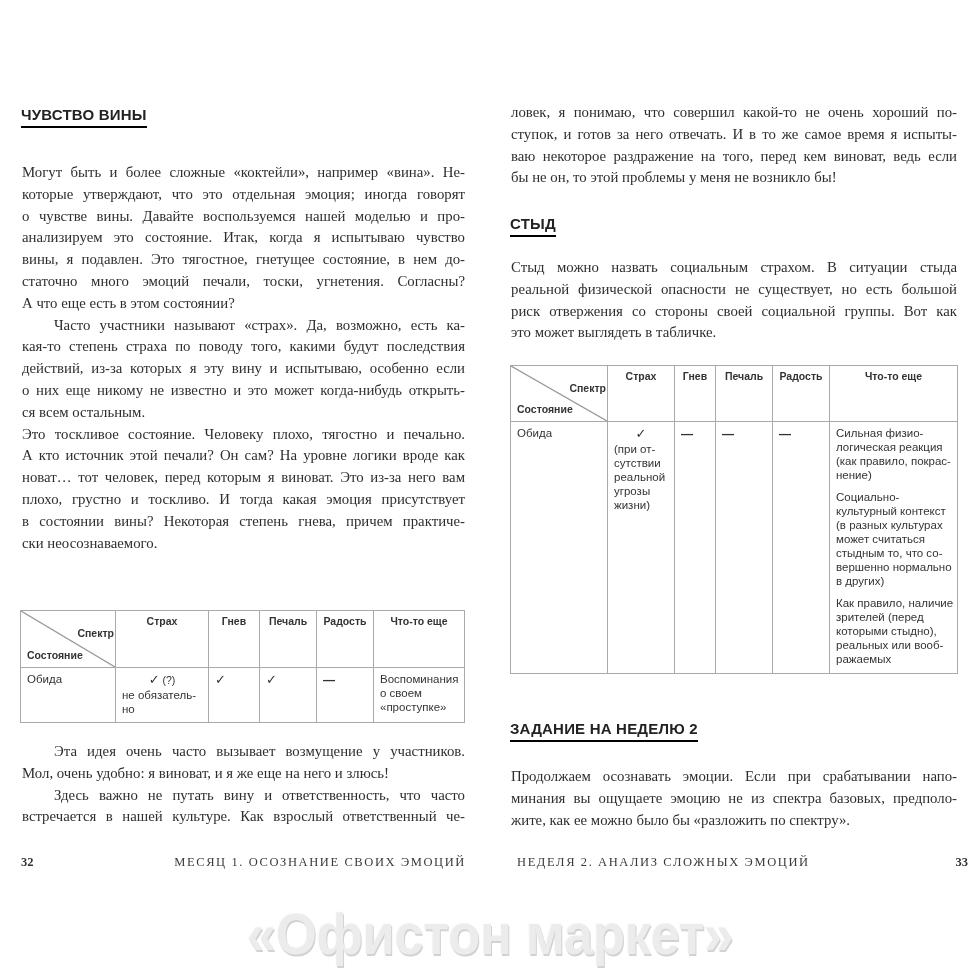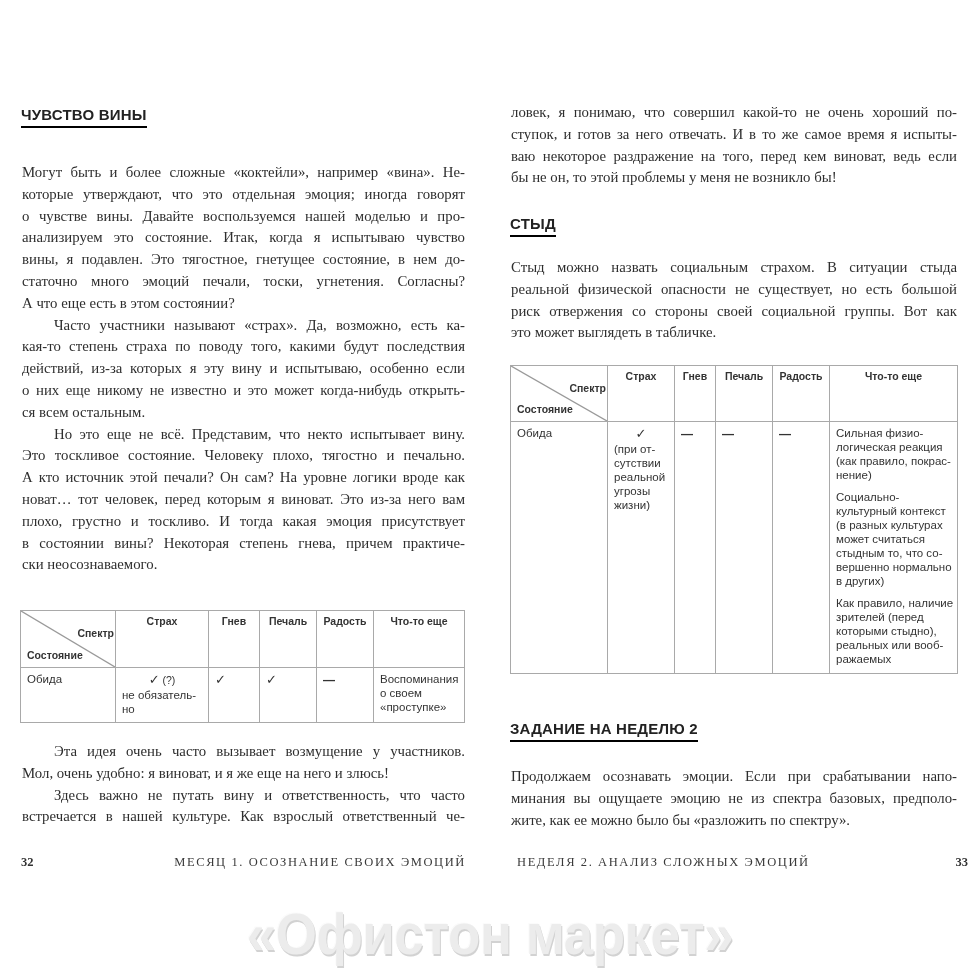--- a/index.html
+++ b/index.html
@@ -91,21 +91,20 @@
       <div class="ln last">А что еще есть в этом состоянии?</div>
     </div>
     <div>
       <div class="ln ind">Часто участники называют «страх». Да, возможно, есть ка-</div>
       <div class="ln">кая-то степень страха по поводу того, какими будут последствия</div>
       <div class="ln">действий, из-за которых я эту вину и испытываю, особенно если</div>
       <div class="ln">о них еще никому не известно и это может когда-нибудь открыть-</div>
       <div class="ln last">ся всем остальным.</div>
     </div>
     <div>
-      <div class="ln ind">Но это еще не всё. Представим, что некто испытывает вину.</div>
       <div class="ln">Это тоскливое состояние. Человеку плохо, тягостно и печально.</div>
       <div class="ln">А кто источник этой печали? Он сам? На уровне логики вроде как</div>
       <div class="ln">новат… тот человек, перед которым я виноват. Это из-за него вам</div>
       <div class="ln">плохо, грустно и тоскливо. И тогда какая эмоция присутствует</div>
       <div class="ln">в состоянии вины? Некоторая степень гнева, причем практиче-</div>
       <div class="ln last">ски неосознаваемого.</div>
     </div>
   </div>
 
   <table class="tbl tbl-left" style="left:20px; top:610px; width:444px;">

